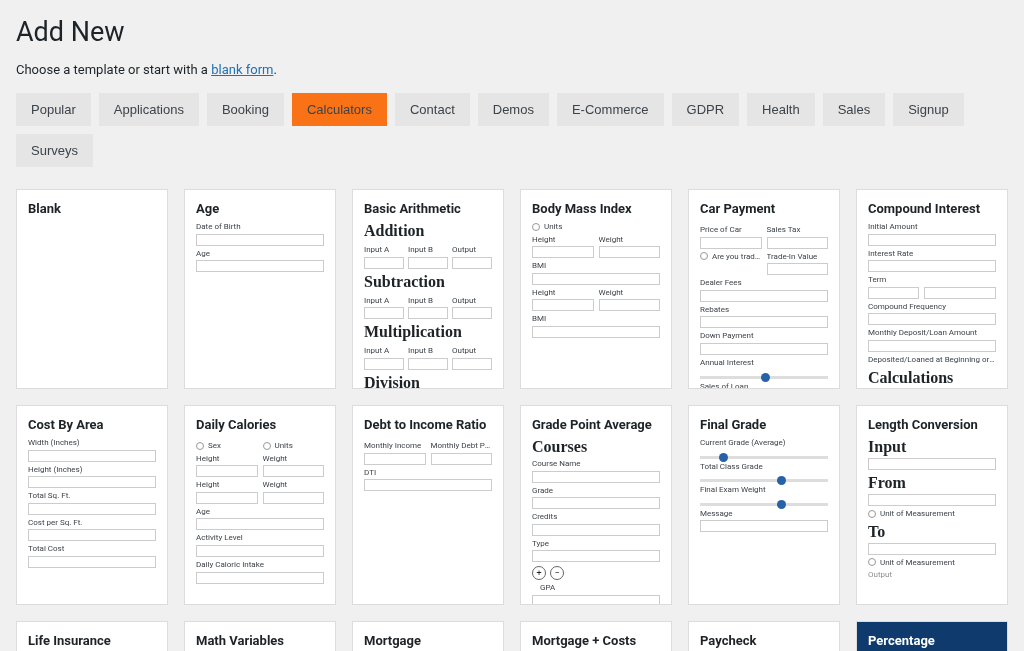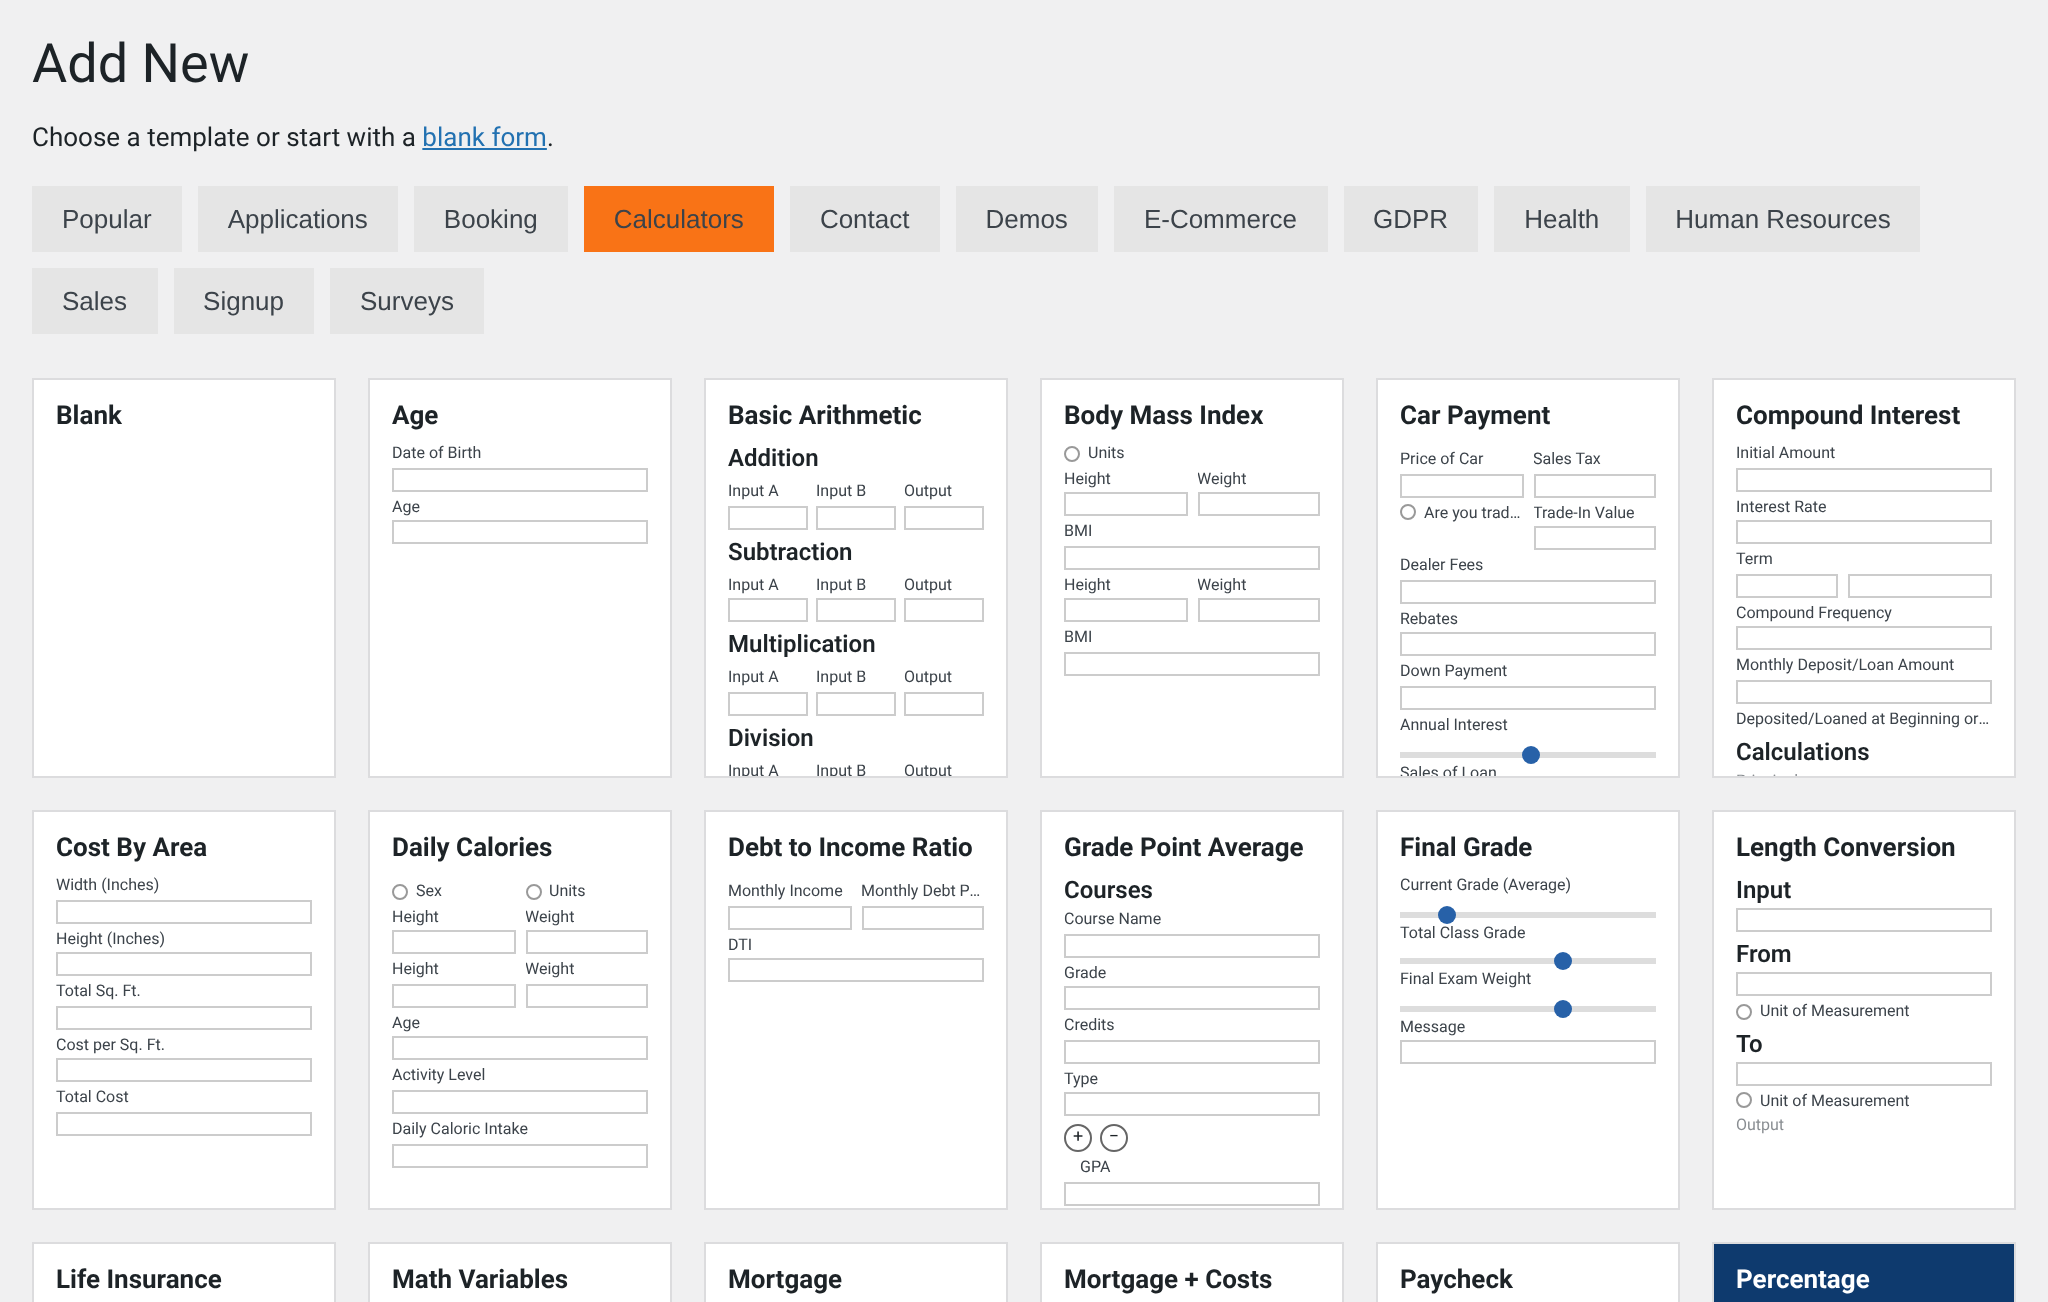--- a/index.html
+++ b/index.html
@@ -7,21 +7,21 @@
     .page-title { font-size: 27px; font-weight: 400; margin-bottom: 14px; color: #1d2327; }
     .intro { font-size: 13px; margin-bottom: 16px; }
     .intro a { color: #2271b1; text-decoration: underline; }
     .tabs { display: flex; gap: 8px; margin-bottom: 22px; flex-wrap: wrap; }
     .tab { background: #e5e5e5; border: none; padding: 9px 15px; font-size: 13px; cursor: pointer; color: #3c434a; text-align: center; }
     .tab.active { background: #f97316; }
     .grid { display: grid; grid-template-columns: repeat(6, 1fr); gap: 16px; }
     .card { background: #fff; border: 1px solid #dcdcde; padding: 11px; height: 200px; overflow: hidden; position: relative; cursor: pointer; }
     .card.selected { background: #0e3a6e; color: #fff; }
     .card-title { font-size: 13px; font-weight: 700; margin-bottom: 6px; }
-    .section-title { font-size: 12px; font-weight: 600; margin: 4px 0 2px; color: #1d2327; }
+    .section-title { font-size: 16px; font-weight: 600; margin: 4px 0 2px; color: #1d2327; font-family: Liberation Serif, serif; }
     .card.selected .section-title, .card.selected .small-label, .card.selected .card-title { color: #fff; }
     .small-label { font-size: 8px; color: #3c434a; display: block; margin-top: 3px; line-height: 1.2; overflow: hidden; white-space: nowrap; text-overflow: ellipsis; }
     .fake-input { border: 1px solid #ccc; height: 12px; width: 100%; background: #fff; margin-top: 2px; }
     .row2 { display: flex; gap: 5px; }
     .col { flex: 1; min-width: 0; }
     .row3 { display: flex; gap: 4px; }
     .row3 .col { flex: 1; }
     .radio-circ { display: inline-block; width: 8px; height: 8px; border: 1px solid #999; border-radius: 50%; margin-right: 4px; vertical-align: middle; }
     .slider { height: 3px; background: #ddd; margin: 8px 0 2px; position: relative; }
     .slider::after { content: ''; width: 9px; height: 9px; background: #2761a8; border-radius: 50%; position: absolute; top: -3px; left: 40%; }
@@ -45,21 +45,20 @@
 <div class="tabs" id="tabs">
     <button class="tab">Popular</button>
     <button class="tab">Applications</button>
     <button class="tab">Booking</button>
     <button class="tab active">Calculators</button>
     <button class="tab">Contact</button>
     <button class="tab">Demos</button>
     <button class="tab">E-Commerce</button>
     <button class="tab">GDPR</button>
     <button class="tab">Health</button>
-    <button class="tab">Human Resources</button>
     <button class="tab">Sales</button>
     <button class="tab">Signup</button>
     <button class="tab">Surveys</button>
   </div>
 
 <div class="grid">
 
   <div class="card">
     <div class="card-title">Blank</div>
   </div>

